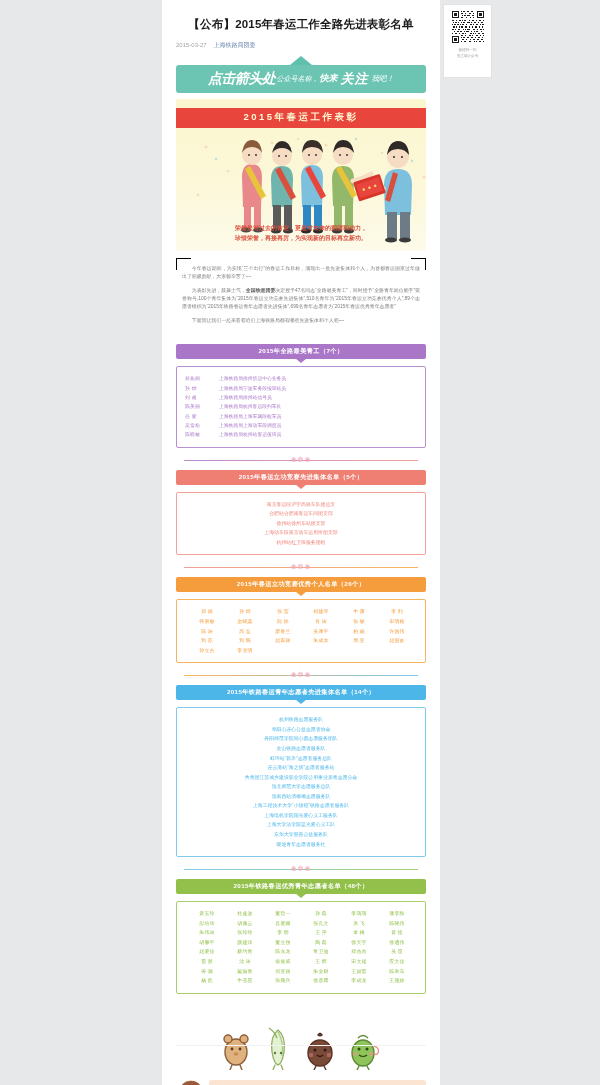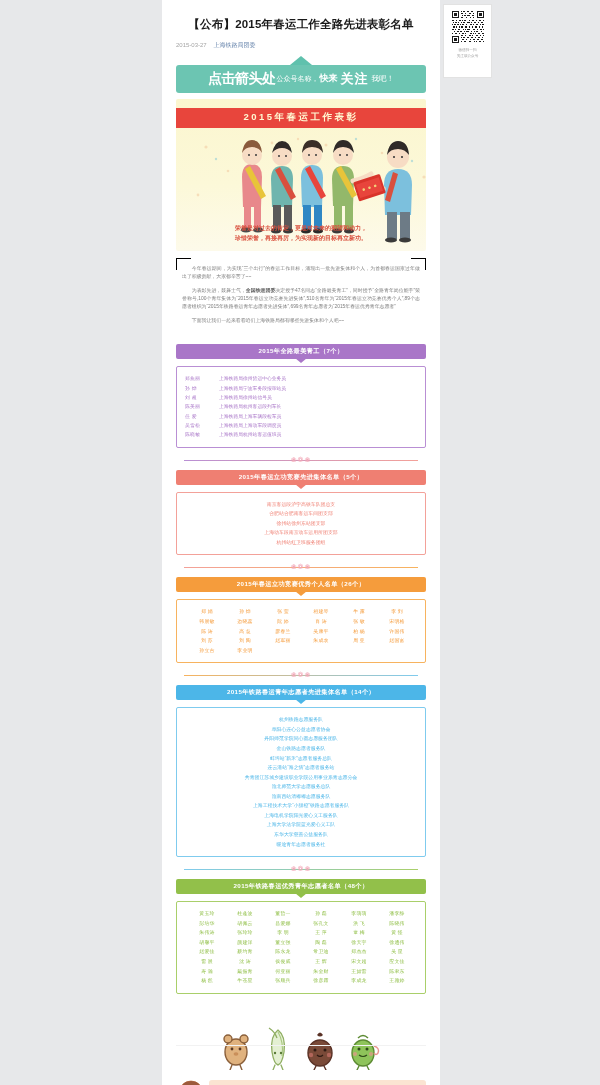--- a/index.html
+++ b/index.html
@@ -22,21 +22,21 @@
   .meta .lnk{color:#607fa8;margin-left:5px;text-decoration:none;}
   
   .qrcard{
     position:absolute;left:443px;top:4px;width:49px;height:74px;
     background:#fff;border:1px solid #e2e2e2;box-sizing:border-box;
     display:flex;flex-direction:column;align-items:center;padding-top:5px;
   }
   .qr{width:34px;height:34px;display:block;}
   .qrtxt{font-size:3.6px;color:#9b9b9b;line-height:1.7;text-align:center;margin-top:3px;}
   
-  .follow-wrap{margin:4px 0 6px 0;position:relative;}
+  .follow-wrap{margin:4px 0 6px 0;position:relative;font-style:italic;}
   .follow-arrow{
     width:0;height:0;margin:0 auto;border-left:11px solid transparent;
     border-right:11px solid transparent;border-bottom:9px solid #5fc1ad;
   }
   .follow-bar{
     background:#6cc5b2;border-radius:3px;height:28px;display:flex;
     align-items:center;justify-content:center;gap:1px;color:#fff;
   }
   .fb-big{font-size:14px;font-weight:700;letter-spacing:-.5px;}
   .fb-sm{font-size:7px;}

